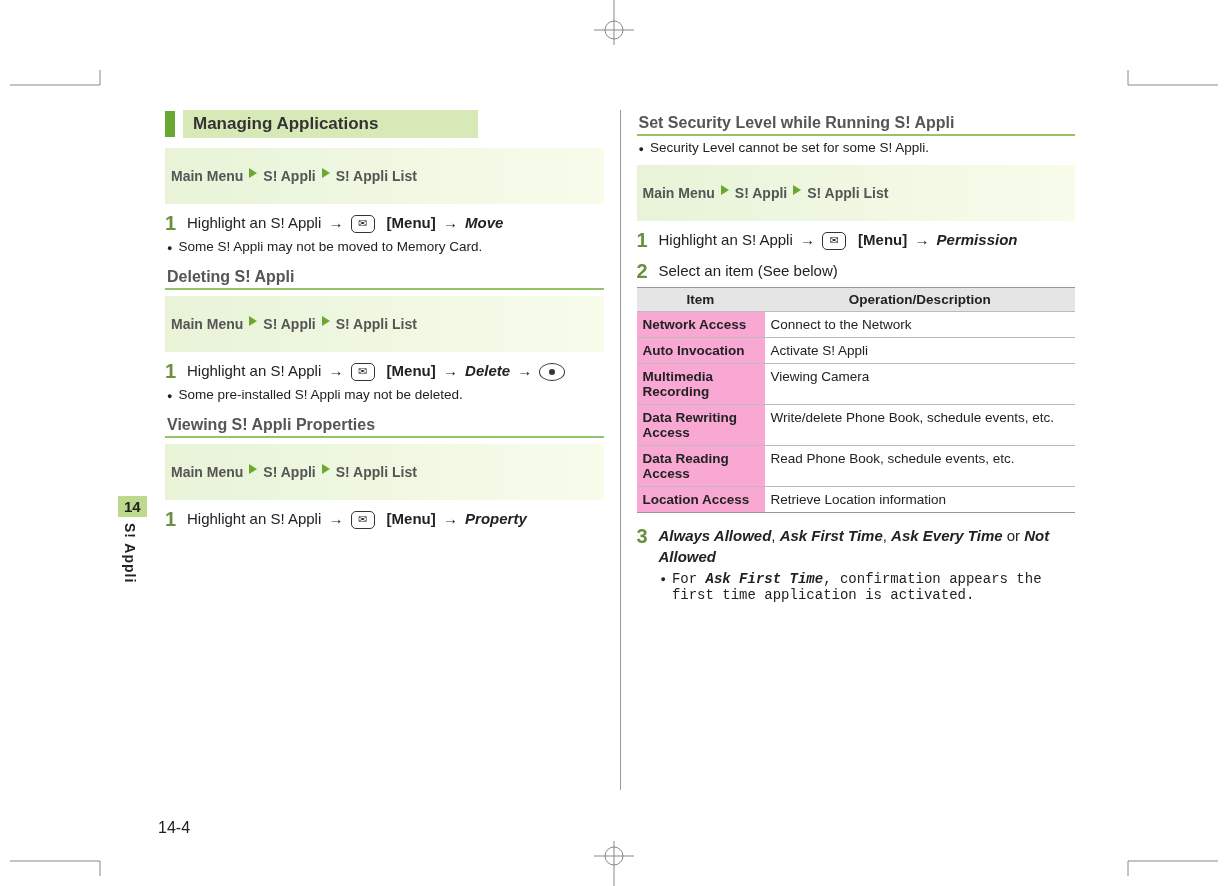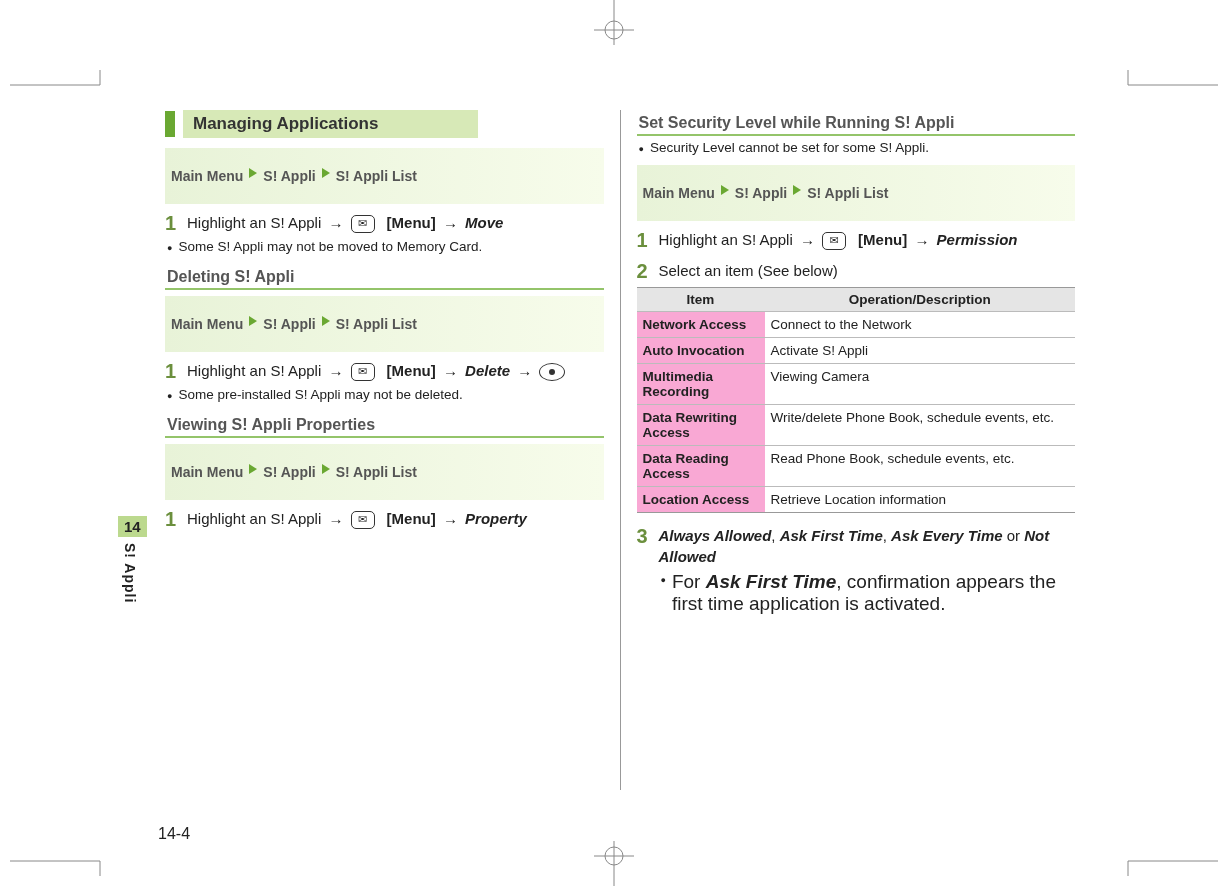--- a/index.html
+++ b/index.html
@@ -79,49 +79,49 @@
   }
   .center-key::after {
     content:""; width:6px; height:6px; background:#333; border-radius:50%;
   }
   .bold { font-weight:700;margin-left:12px; }
   .bold-it { font-weight:700; font-style:italic; }
 
   .bullet-note { font-size:13.5px; color:#222; margin:4px 0 10px 2px; display:flex; }
   .bullet-note::before { content:"●"; font-size:9px; margin-right:6px; margin-top:4px; }
 
-  .sub-bullet { font-size:19px; color:#222; margin:4px 0 10px 24px; display:flex; }
+  .sub-bullet { font-size:14px; color:#222; margin:4px 0 10px 24px; display:flex;font-family:Liberation Mono, monospace; }
   .sub-bullet::before { content:"●"; font-size:9px; margin-right:6px; margin-top:4px; }
 
   .perm-table { width:100%; border-collapse:collapse; font-size:13.5px; margin-top:4px; }
   .perm-table th {
     background:#e5e5e5; font-weight:700; text-align:center;
     padding:4px 6px; border-top:1px solid #999;
   }
   .perm-table td {
     padding:5px 6px; border-top:1px solid #bbb; vertical-align:top;
   }
   .perm-table tr:last-child td { border-bottom:1px solid #999; }
   .perm-table td.label { background:#f9a8d4; font-weight:700; width:128px; }
 
   .side-tab {
-    position:absolute; left:118px; top:516px;
+    position:absolute; left:118px; top:496px;
     text-align:center;
   }
   .side-tab .num {
     background:#bcd98e; font-weight:700; font-size:15px;
     padding:2px 6px; display:block;
   }
   .side-tab .label {
     writing-mode: vertical-rl; font-weight:700; font-size:14px;
     padding:6px 4px; display:block; letter-spacing:1px;
   }
 
   .page-number {
-    position:absolute; left:158px; bottom:43px;
+    position:absolute; left:158px; bottom:49px;
     font-size:16px; font-weight:400; color:#222;
   }
 </style>
 </head>
 <body>
 
 <svg class="crop-mark crop-tl" width="110" height="30">
     <line x1="0" y1="15" x2="90" y2="15"></line>
     <line x1="90" y1="0" x2="90" y2="15"></line>
   </svg>

